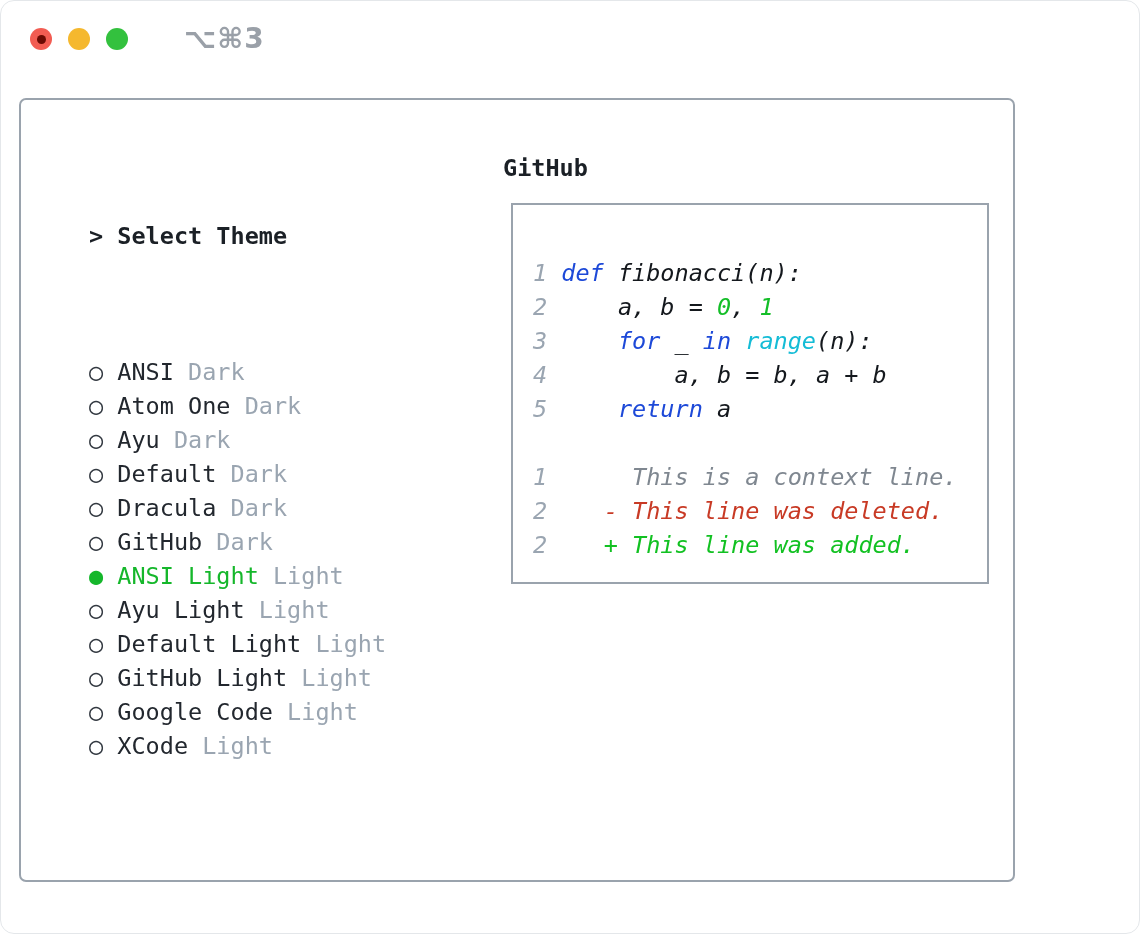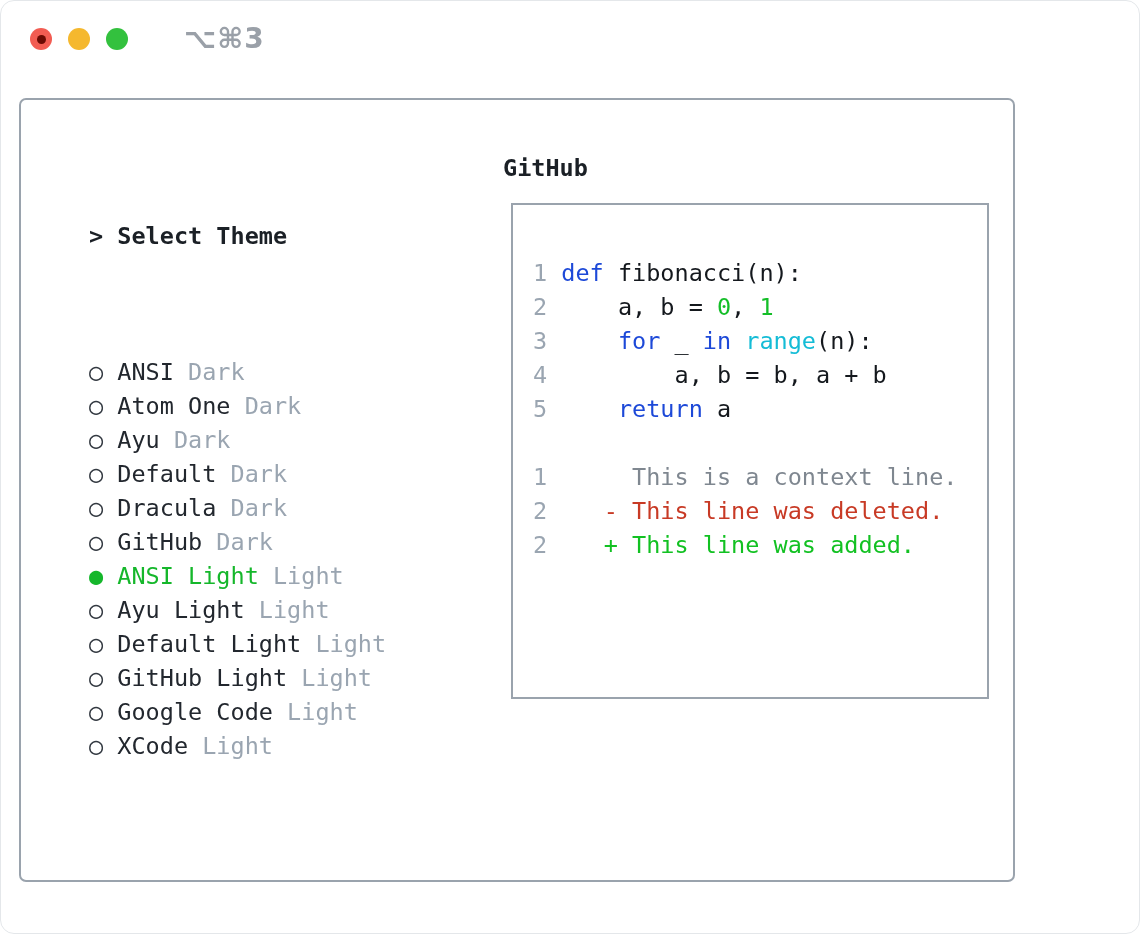--- a/index.html
+++ b/index.html
@@ -57,23 +57,24 @@
   .tag { color: var(--muted-gray, #9aa5b1); text-align: right; }
   .sel { color: var(--accent-green, #15b72b); }
   
   .preview-label {
     position: absolute; left: 482px; top: 51px;
     font-size: 23.5px; line-height: 34px; font-weight: bold;
     color: #1b2026; white-space: pre;
   }
   .preview-box {
     position: absolute; left: 490px; top: 103px;
-    width: 478px; height: 496px;
+    width: 478px; height: 381px;
     border: 2px solid var(--border-gray, #9aa3ad);
     background: #ffffff;
+    font-style: italic;
   }
   .code {
     position: absolute; left: 20px; top: 51px;
     font-size: 23.5px; line-height: 34px; white-space: pre;
   }
   .crow { height: 34px; white-space: pre; }
   .ln  { color: var(--muted-gray, #9aa5b1); }
   .pl  { color: #14181d; }
   .kw  { color: var(--keyword-blue, #1d49d8); }
   .bi  { color: var(--builtin-cyan, #14bcd6); }

